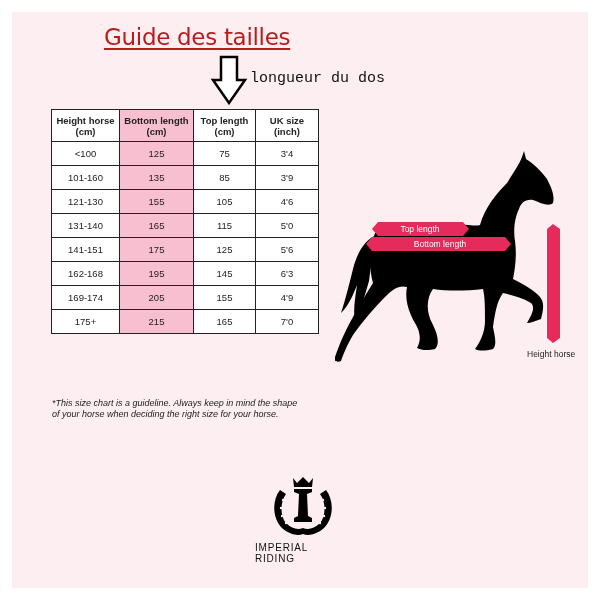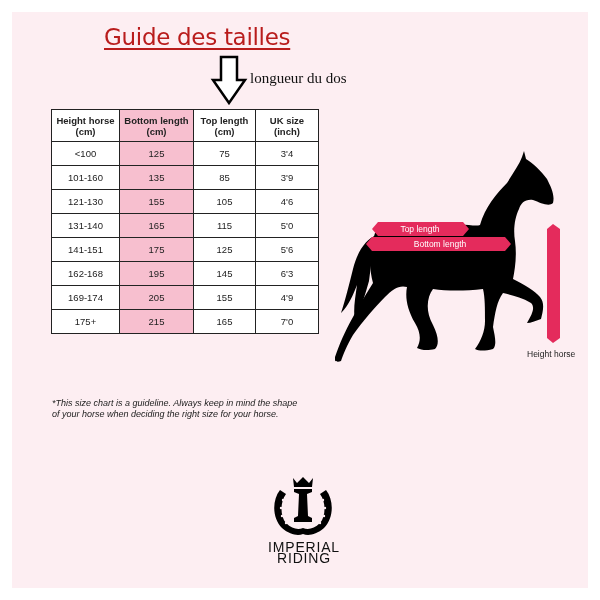--- a/index.html
+++ b/index.html
@@ -15,21 +15,21 @@
   .title {
     position: absolute; left: 104px; top: 24px;
     font-family: "DejaVu Sans", sans-serif; font-weight: normal;
     font-size: 23px; color: #b91c1c; text-decoration: underline;
     text-decoration-thickness: 2px; text-underline-offset: 3px;
     letter-spacing: -0.3px;
   }
   .arrow { position: absolute; left: 210px; top: 55px; width: 38px; height: 50px; }
   .arrow-label {
     position: absolute; left: 250px; top: 70px;
-    font-family: Liberation Serif, serif; font-size: 15px; color: #111;
+    font-family: Liberation Mono, monospace; font-size: 15px; color: #111;
   }
   table.size-table {
     position: absolute; left: 51px; top: 109px;
     border-collapse: collapse; background: #fff;
     font-family: "Liberation Sans", sans-serif;
   }
   table.size-table th, table.size-table td {
     border: 1.5px solid #222; text-align: center; padding: 0;
     color: #222;
   }
@@ -45,22 +45,22 @@
   }
   .horse { position: absolute; left: 335px; top: 145px; width: 260px; height: 225px; }
   .bar-label {
     position: absolute; color: #fff; font-size: 8.5px; text-align: center;
   }
   .height-label {
     position: absolute; left: 527px; top: 349px; font-size: 8.5px; color: #222;
   }
   .logo { position: absolute; left: 270px; top: 476px; width: 66px; height: 60px; }
   .logo-text {
-    position: absolute; left: 255px; top: 542px; width: 98px; text-align: center;
-    font-size: 14px; letter-spacing: 0.8px; color: #111; line-height: 11px;
+    position: absolute; left: 255px; top: 542px; width: 98px; 
+    font-size: 10px; letter-spacing: 0.8px; color: #111; line-height: 11px;
   }
 </style>
 </head>
 <body>
 
 <div class="page-bg"></div>
 
 <div class="title">Guide des tailles</div>
 
 <svg class="arrow" viewBox="0 0 38 50">

